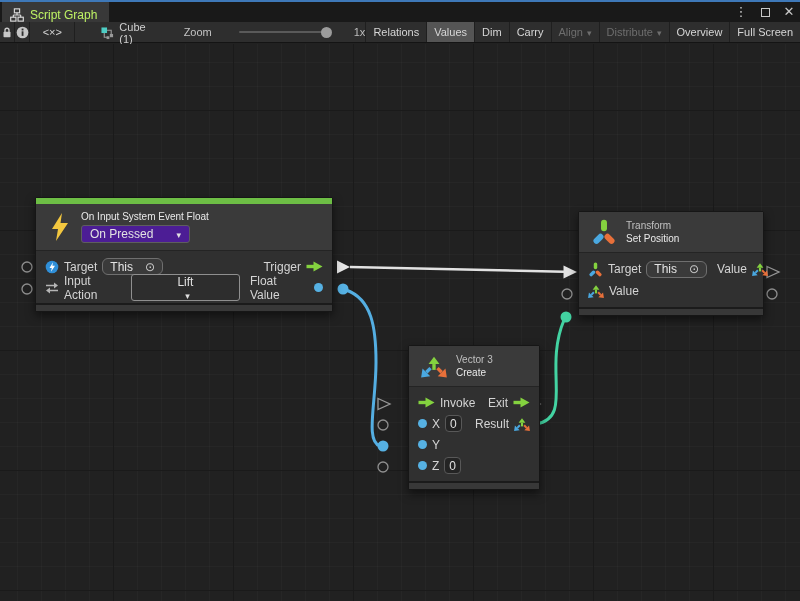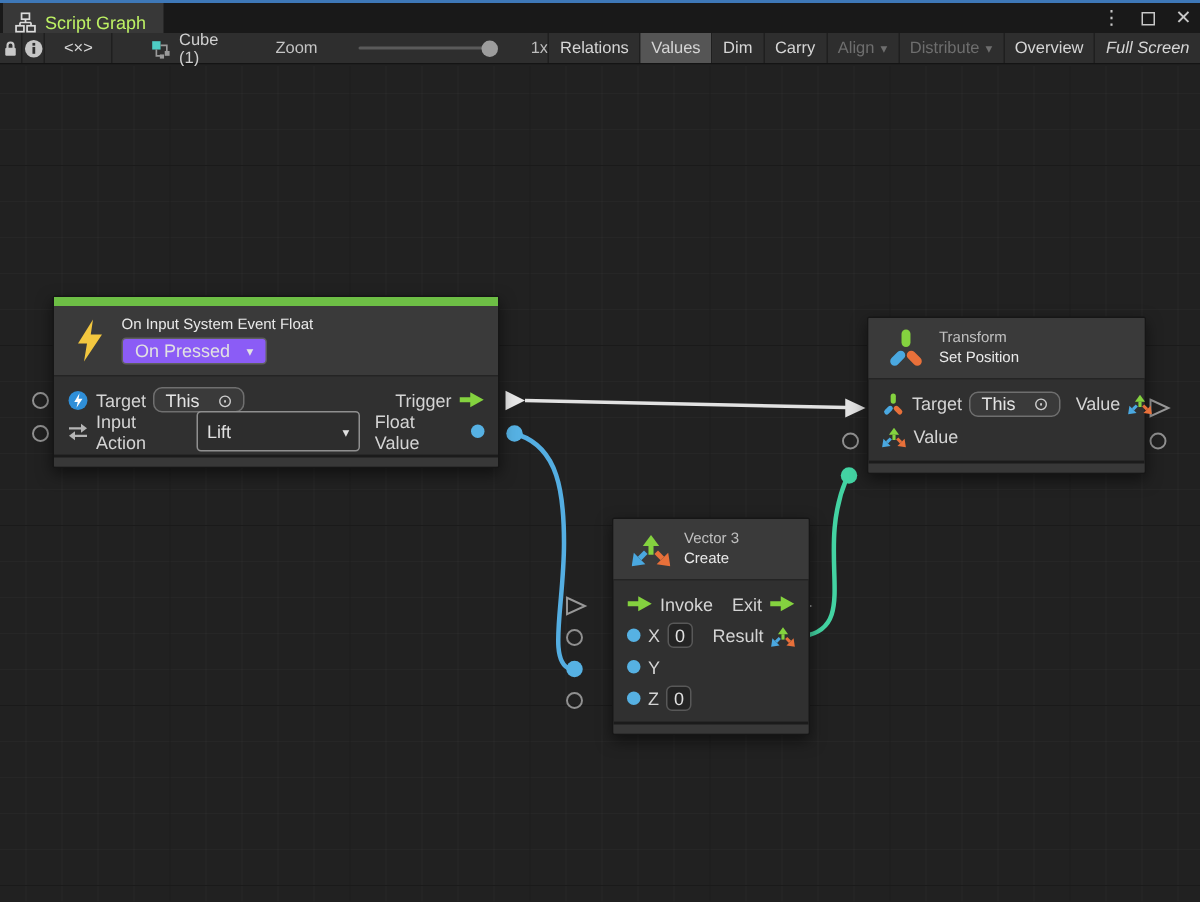--- a/index.html
+++ b/index.html
@@ -53,28 +53,28 @@
           box-shadow:0 4px 10px rgba(0,0,0,0.5); color:#d4d4d4; }
   .node-accent { height:6px; background:#6dbe45; }
   .node-header { background:#3a3a3a; display:flex; align-items:center; gap:9px; padding:7px 12px; }
   .node-title { font-size:10px; color:#eaeaea; }
   .node-cat { font-size:10px; color:#c0c0c0; margin-bottom:2px; }
   .node-body { border-top:1px solid #242424; padding:5px 0; }
   .node-row { height:21px; display:flex; align-items:center; gap:5px; padding:0 9px; font-size:12px; }
   .row3 { height:22px; }
   .spacer { flex:1; }
   .node-footer { height:8px; background:#383838; border-top:2px solid #1b1b1b; }
-  .mode-dd { margin-top:3px; display:inline-flex; align-items:center; gap:11px; background:#8b5cf6;
+  .mode-dd { margin-top:3px; display:inline-flex; align-items:center; gap:23px; background:#4c1d95;
              border:1px solid #5e5e5e; border-radius:3px; padding:1px 8px; font-size:12px; color:#e2e2e2; }
   .mode-dd .arrow-glyph { margin-left:0; }
   .pill { display:inline-flex; align-items:center; gap:12px; background:#3a3a3a; border:1px solid #6f6f6f;
           border-radius:6px; padding:0 7px; height:17px; font-size:12px; color:#e4e4e4; }
   .pill .picker { font-size:12px; color:#cfcfcf; }
   .sel { display:inline-flex; align-items:center; justify-content:space-between; width:110px; height:27px;
-         background:#2d2d2d; border:1px solid #8f8f8f; border-radius:3px; padding:0 6px; font-size:12px; color:#e0e0e0; }
+         background:#2d2d2d; border:1px solid #8f8f8f; border-radius:3px; padding:0 6px; font-size:12px; color:#e0e0e0;flex-direction:column; }
   .valbox { display:inline-flex; align-items:center; justify-content:center; min-width:16px; height:17px;
             background:#242424; border:1px solid #585858; border-radius:4px; padding:0 4px; font-size:12px; color:#e0e0e0; }
   .dot { width:9px; height:9px; border-radius:50%; background:#56b1e3; flex:none; }
   .ico { flex:none; display:block; }
   .hidden-defs { position:absolute; width:0; height:0; overflow:hidden; }
 </style>
 </head>
 <body>
 
 <svg class="hidden-defs" aria-hidden="true">
@@ -170,21 +170,21 @@
         <span>Align</span>
         <span class="arrow-glyph">▾</span>
       </div>
       <div class="tb-btn tb-disabled">
         <span>Distribute</span>
         <span class="arrow-glyph">▾</span>
       </div>
       <div class="tb-btn">
           <span>Overview</span>
         </div>
-      <div class="tb-btn" style="border-right:none;font-style:italic;">
+      <div class="tb-btn" style="border-right:none;">
           <span>Full Screen</span>
         </div>
     </div>
   </div>
 
   <div class="canvas"></div>
 
   <svg class="wires" width="800" height="601" viewBox="0 0 800 601">
 
     <path d="M350,267 L564,271.7" fill="none" stroke="#e2e2e2" stroke-width="2.4"></path>

